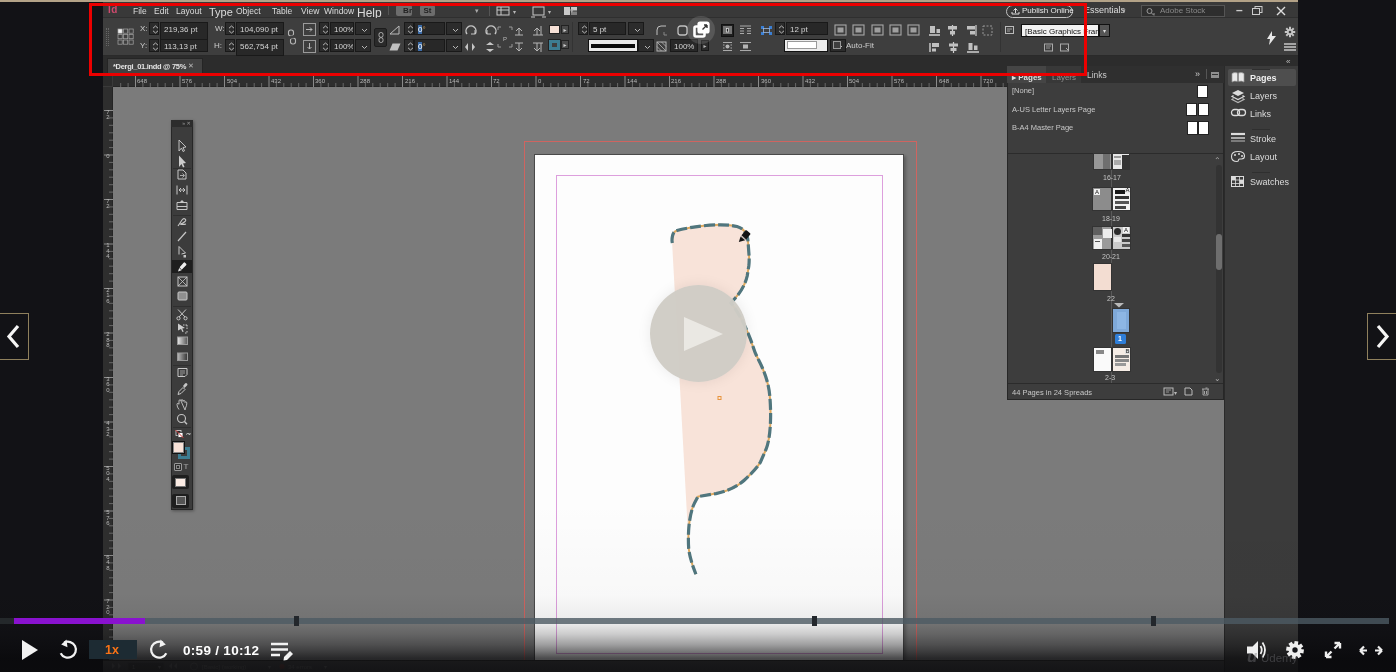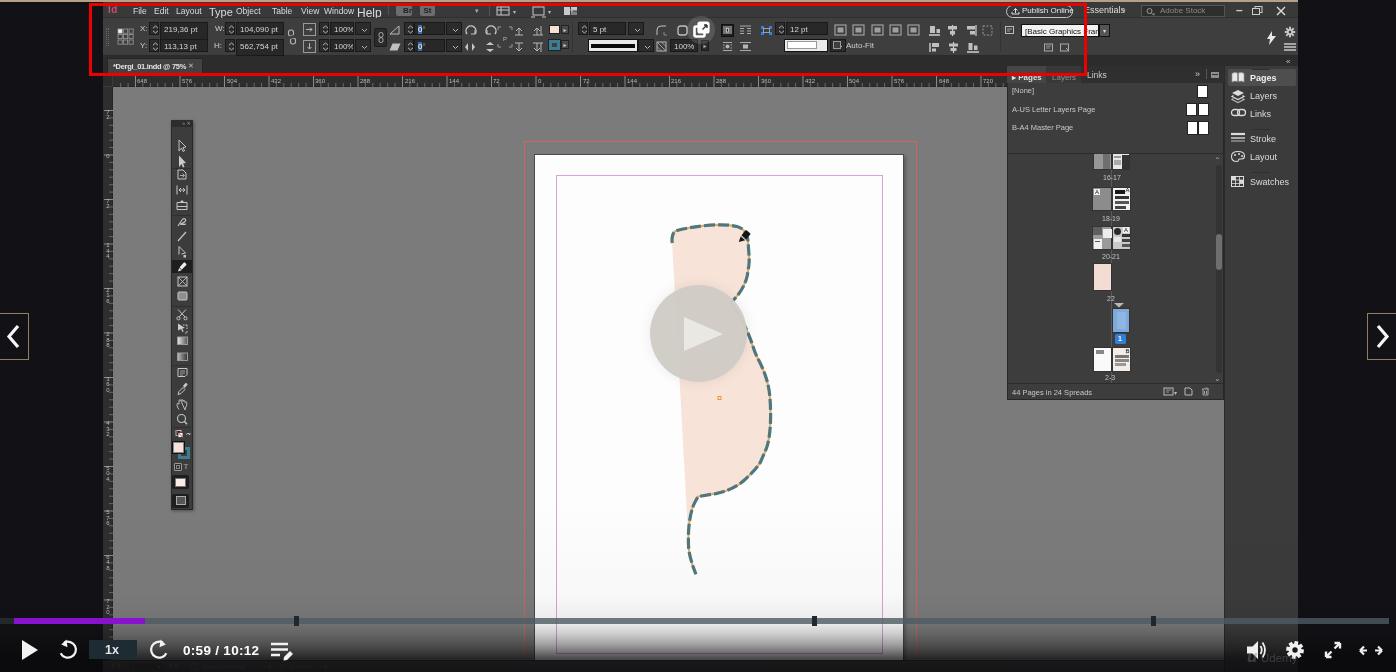--- a/index.html
+++ b/index.html
@@ -673,21 +673,21 @@
 <div style="left:811.5px;top:615.5px;width:5.5px;height:10px;background:#23272c"></div>
 <div style="left:1150.5px;top:615.5px;width:5.5px;height:10px;background:#23272c"></div>
 <svg style="left:21px;top:639px" width="18" height="22">
     <path d="M1,1 L1,21 L17,11 Z" fill="#f2f2f2"></path>
   </svg>
 <svg style="left:57px;top:639px" width="22" height="22">
     <path d="M7.2 3.6a8 8 0 1 1-3.5 10.6" fill="none" stroke="#f2f2f2" stroke-width="2.2"></path>
     <path d="M9.5 0.5L4.2 5.5l6.3 2.8z" fill="#f2f2f2"></path>
   </svg>
 <div style="left:89px;top:640px;width:48px;height:18.5px;background:#1d2b33"></div>
-<div class="t" style="left:105px;top:644px;font-size:12.5px;color:#e5e5e5;font-weight:bold">1x</div>
+<div class="t" style="left:105px;top:644px;font-size:12.5px;color:#f97316;font-weight:bold">1x</div>
 <svg style="left:148px;top:639px" width="22" height="22">
     <path d="M14.8 3.6a8 8 0 1 0 3.5 10.6" fill="none" stroke="#f2f2f2" stroke-width="2.2"></path>
     <path d="M12.5 0.5l5.3 5-6.3 2.8z" fill="#f2f2f2"></path>
   </svg>
 <div class="t" style="left:183px;top:643.5px;font-size:13.5px;color:#fff;font-weight:bold;letter-spacing:.3px">0:59 / 10:12</div>
 <svg style="left:271px;top:642px" width="26" height="18">
     <path d="M0 2h17M0 7.5h17M0 13h9" stroke="#f2f2f2" stroke-width="2.6"></path>
     <path d="M13 15l6-6 3 3-6 6-3.5 0.5z" fill="#f2f2f2"></path>
   </svg>
 <svg style="left:1246px;top:639px" width="23" height="22">

